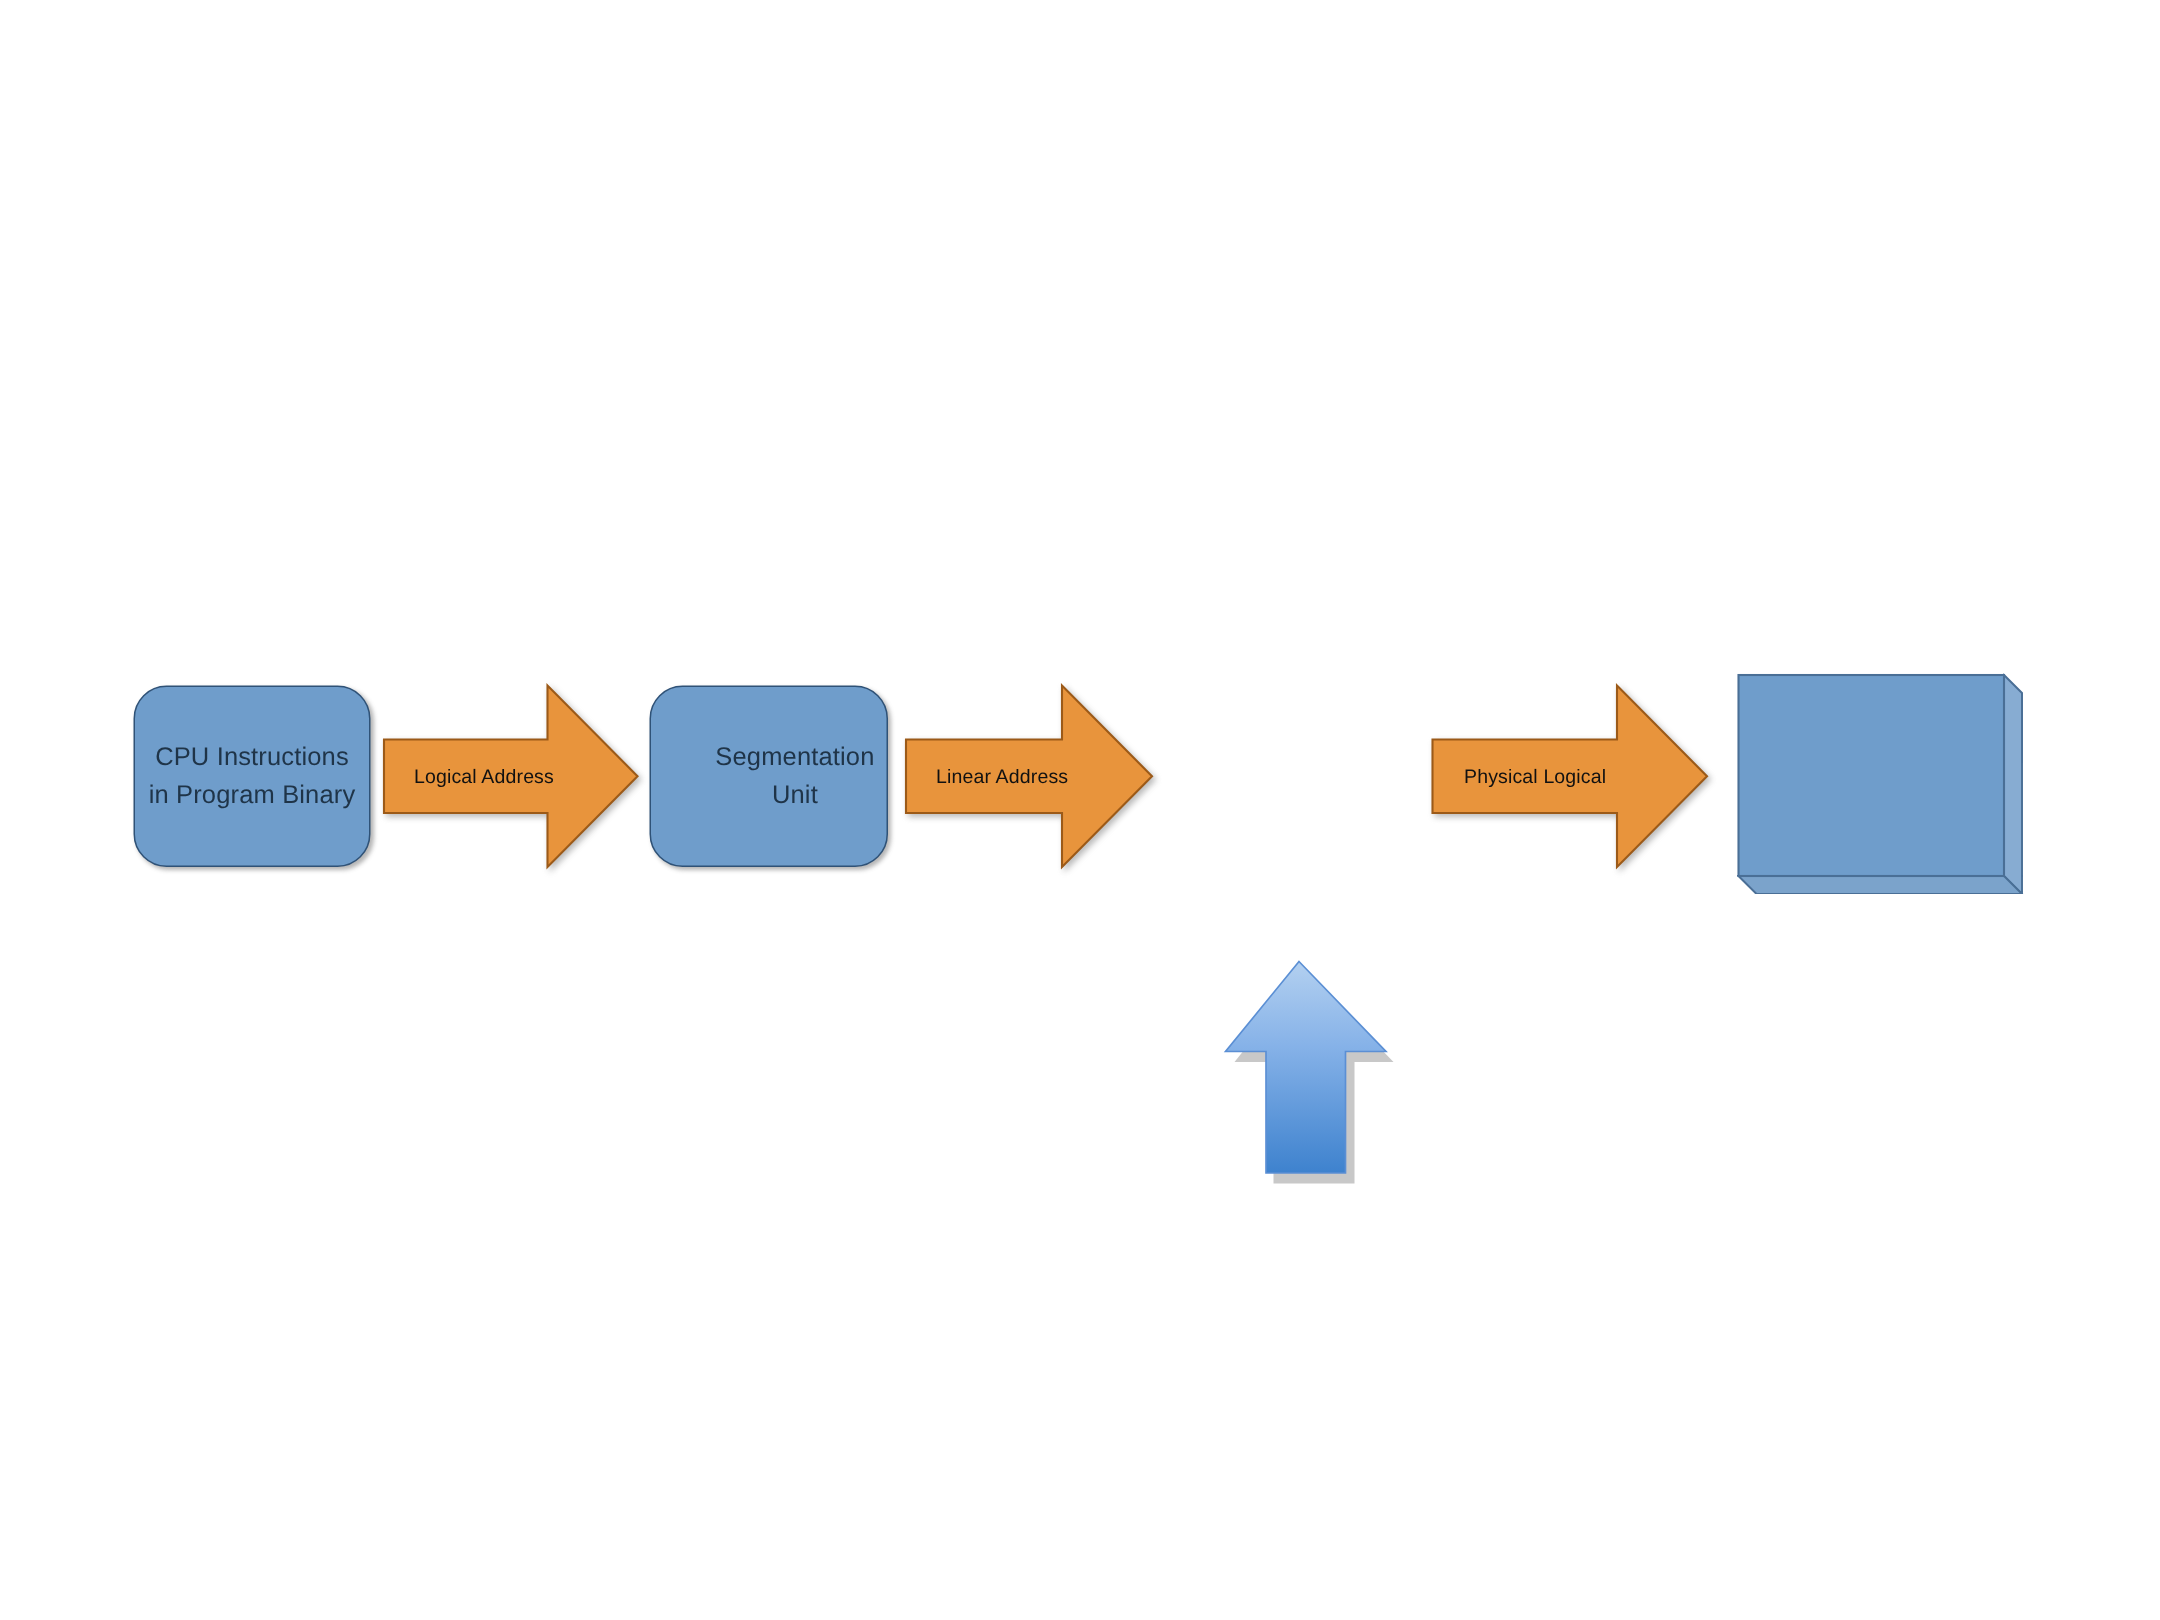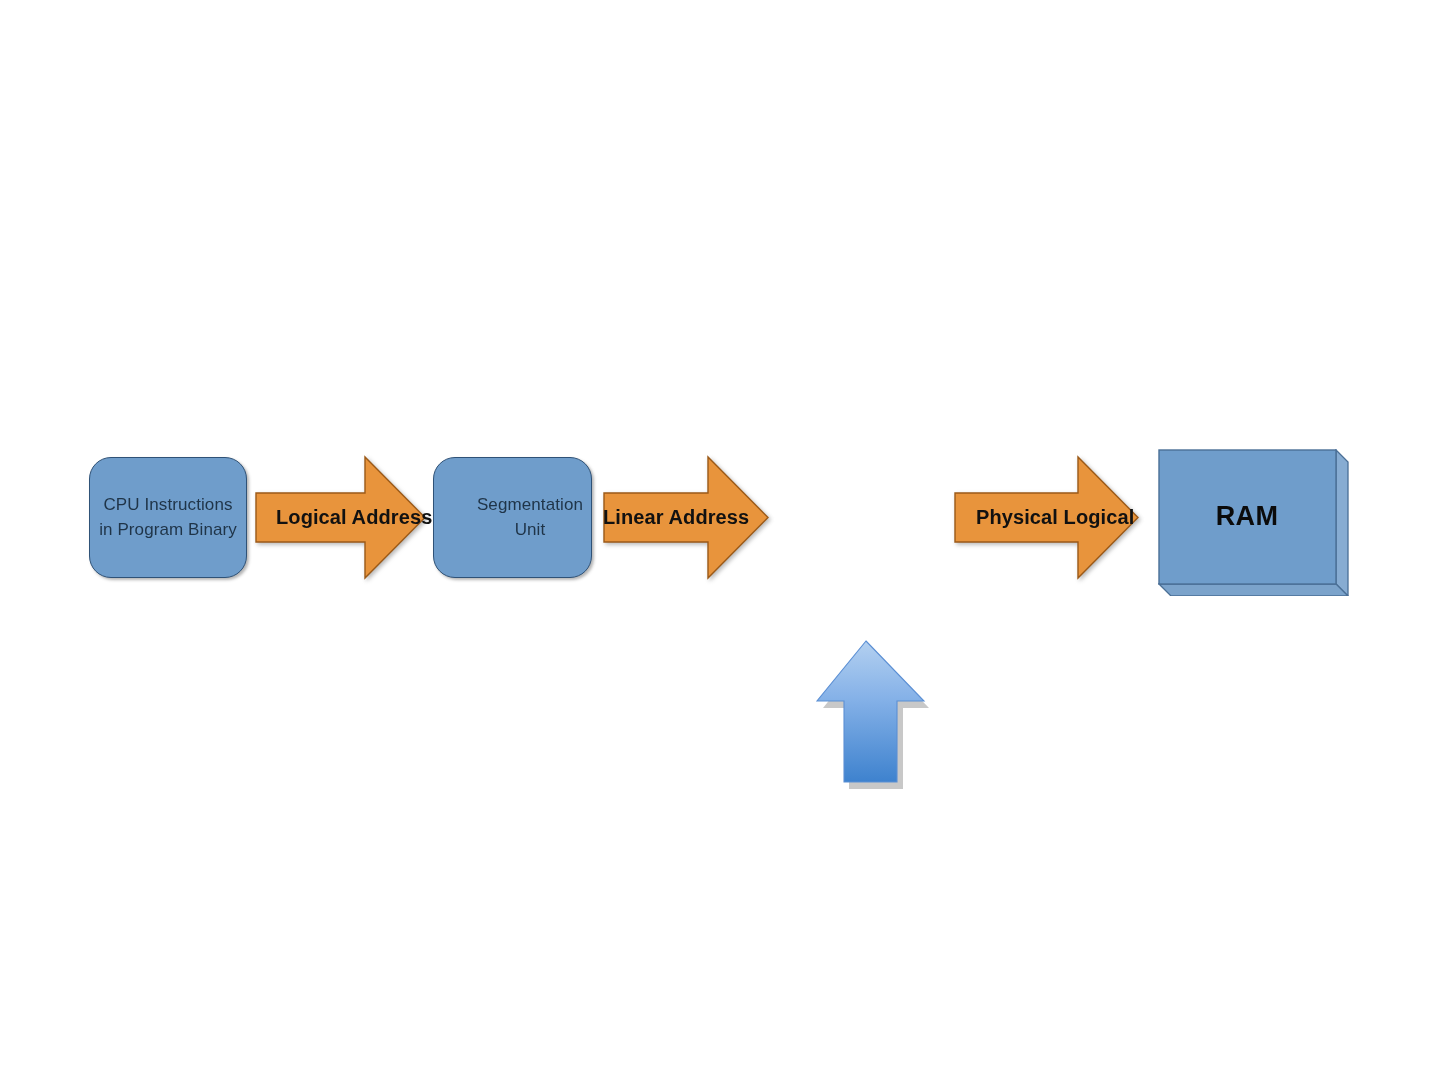--- a/index.html
+++ b/index.html
@@ -54,32 +54,32 @@
   .flow-arrow svg {
     position: absolute;
     left: 0;
     top: 0;
     overflow: visible;
   }
   .flow-arrow .flow-label {
     position: relative;
     z-index: 2;
     color: #111111;
-    font-size: 20px;
-    font-weight: bold;
+    font-size: 13px;
+    font-weight: normal;
     letter-spacing: 0.1px;
     white-space: nowrap;
   }
 
   #arrow-logical  { left: 255px; top: 455px; width: 172px; height: 125px; }
   #arrow-linear   { left: 603px; top: 455px; width: 167px; height: 125px; }
   #arrow-physical { left: 954px; top: 455px; width: 186px; height: 125px; }
 
   #arrow-logical  .flow-label { margin-left: 21px; }
-  #arrow-linear   .flow-label { }
+  #arrow-linear   .flow-label { margin-left: 21px; }
   #arrow-physical .flow-label { margin-left: 22px; }
 
   
   #ram-block {
     position: absolute;
     left: 1158px;
     top: 449px;
     width: 192px;
     height: 147px;
   }
@@ -148,21 +148,20 @@
 
   <div id="ram-block">
     <svg width="192" height="147" viewBox="0 0 192 147">
 
       <path d="M 178,1 L 190,13 L 190,147 L 178,135 Z" fill="#87acd2" stroke="#4a6f96" stroke-width="1.3" stroke-linejoin="miter"></path>
 
       <path d="M 1,135 L 178,135 L 190,147 L 13,147 Z" fill="#7ba3cb" stroke="#4a6f96" stroke-width="1.3" stroke-linejoin="miter"></path>
 
       <rect x="1" y="1" width="177" height="134" fill="#6f9dcb" stroke="#4a6f96" stroke-width="1.4"></rect>
     </svg>
-    <div class="ram-label">RAM</div>
   </div>
 
   <div id="up-arrow">
     <svg width="126" height="158" viewBox="0 0 126 158">
       <defs>
         <linearGradient id="upArrowGrad" x1="0" y1="0" x2="0" y2="1">
           <stop offset="0%" stop-color="#b3d0f0"></stop>
           <stop offset="40%" stop-color="#86b2e8"></stop>
           <stop offset="100%" stop-color="#3e82ce"></stop>
         </linearGradient>

